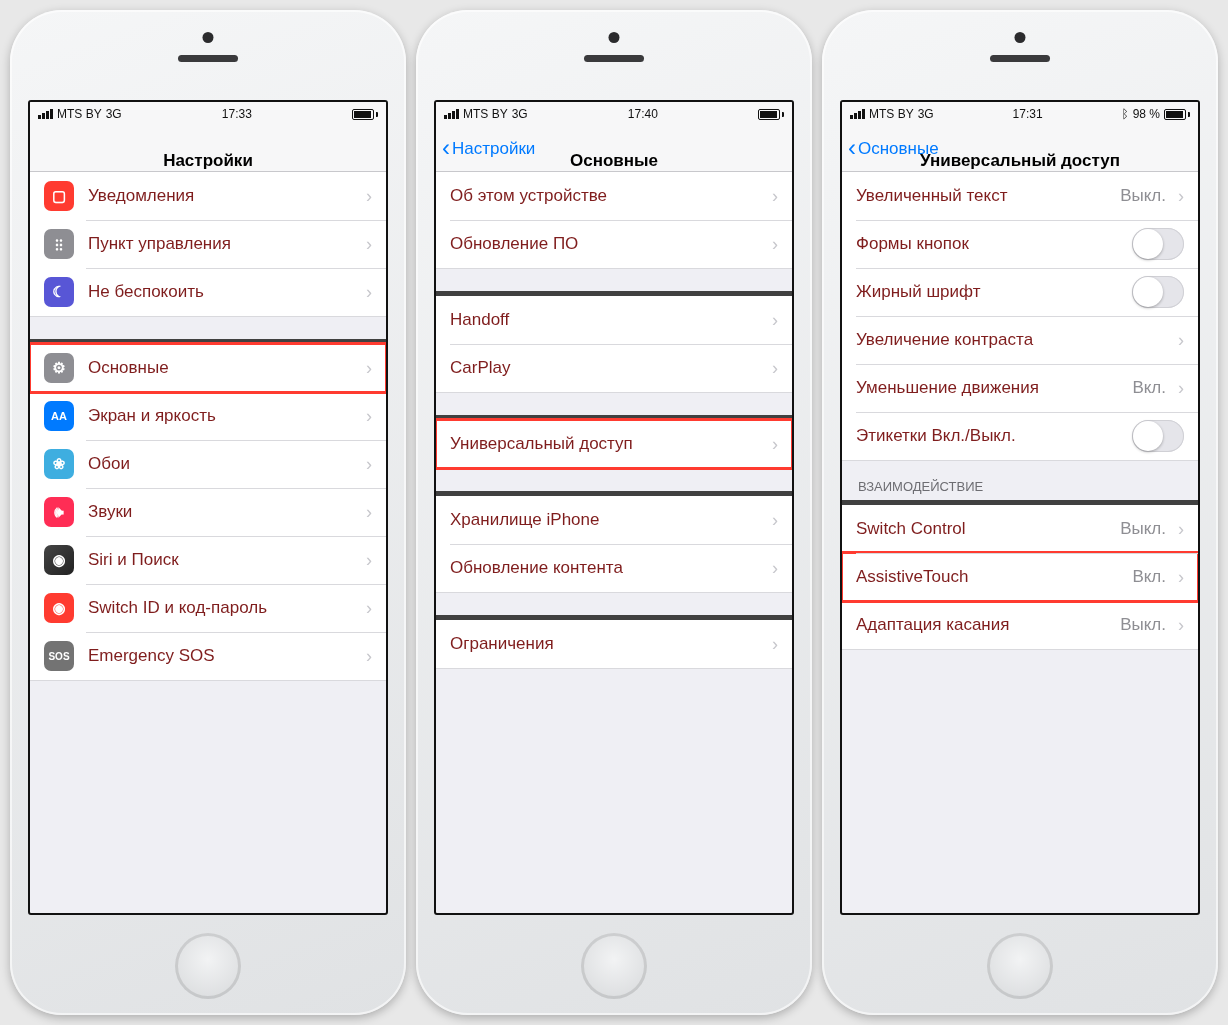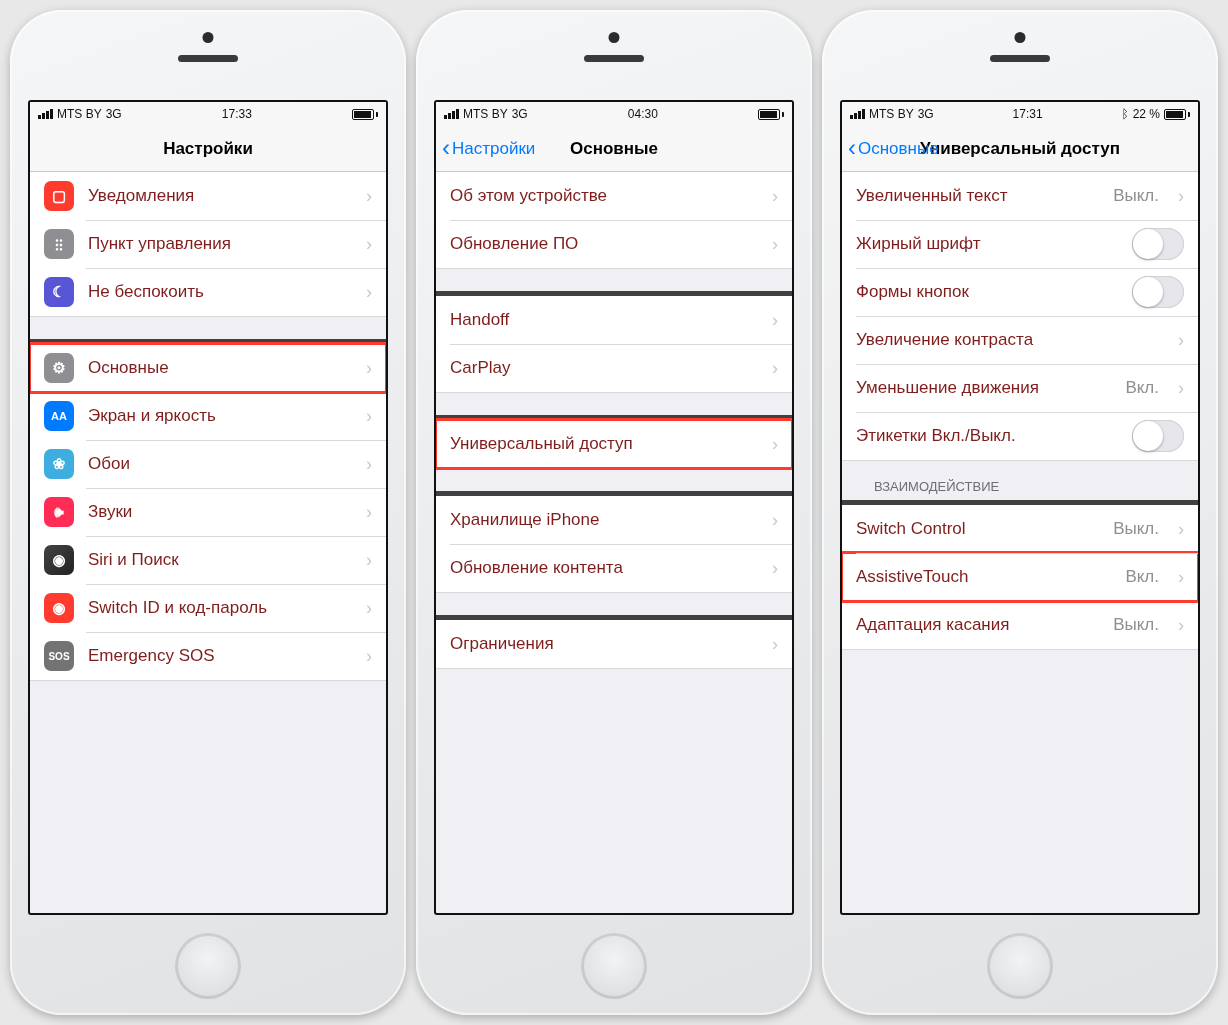--- a/index.html
+++ b/index.html
@@ -52,58 +52,58 @@
     display: flex; align-items: center; justify-content: space-between;
     padding: 0 8px;
     color:#111;
     text-align:center;
   }
   .status .left, .status .right { display:flex; align-items:center; gap:4px; }
   .navbar {
     height: 46px;
     background:#f7f7f8;
     border-bottom:1px solid #c8c8cc;
-    display:flex; align-items:center; justify-content:center;
+    display:flex; align-items:flex-end; justify-content:center;
     position: relative;
     font-size: 17px;
   }
   .navbar .title { font-weight:600; }
   .navbar .back {
     position:absolute; left:6px; top:0; bottom:0;
     display:flex; align-items:center; gap:2px;
     color:#007aff; font-size:17px;
     cursor:pointer;
   }
   .navbar .back .chev { font-size:24px; line-height:1; margin-top:-2px;}
   .list { flex:1; overflow:hidden; }
   .group { margin-top: 22px; background:#fff; border-top:5px solid #404040; border-bottom:1px solid #d9d9dd;}
   .group.first { margin-top:0; border-top:none;}
   .group-header {
-    font-size:13px; color:#6d6d72; padding: 18px 16px 6px 32px; text-transform:none;
+    font-size:13px; color:#6d6d72; padding: 18px 16px 6px 16px; text-transform:none;
   }
   .row {
     display:flex; align-items:center;
     min-height:48px;
     padding: 0 14px;
     background:#fff;
     position:relative;
     cursor:pointer;
   }
   .row + .row::before {
     content:""; position:absolute; top:0; left:14px; right:0; height:1px; background:#d9d9dd;
   }
   .row.with-icon + .row.with-icon::before { left: 56px; }
   .row .icon {
     width:30px; height:30px; border-radius:7px; margin-right:14px;
     display:flex; align-items:center; justify-content:center;
     color:#fff; font-size:15px; font-weight:600;
     flex-shrink:0;
   }
   .row .label { flex:1; font-size:17px; color:#7f1d1d; }
-  .row .value { font-size:17px; color:#8e8e93; margin-right:19px;}
+  .row .value { font-size:17px; color:#8e8e93; margin-right:12px;}
   .row .chevron { color:#c7c7cc; font-size:18px; }
   .row .toggle {
     width:52px; height:32px; border-radius:16px; background:#e5e5ea;
     position:relative; box-shadow: inset 0 0 0 1px #d0d0d5;
   }
   .row .toggle .knob {
     position:absolute; top:1px; left:1px; width:30px; height:30px; background:#fff;
     border-radius:50%; box-shadow:0 1px 3px rgba(0,0,0,.3);
   }
   .row.hl {
@@ -239,21 +239,21 @@
       <div class="left">
         <span class="signal-bars">
             <span></span>
             <span></span>
             <span></span>
             <span></span>
           </span>
         <span>MTS BY</span>
         <span>3G</span>
       </div>
-      <span>04:30</span>
+      <span>17:40</span>
       <div class="right">
         <span class="battery">
             <span class="body">
               <span class="fill"></span>
             </span>
             <span class="cap"></span>
           </span>
       </div>
     </div>
     <div class="navbar">
@@ -322,21 +322,21 @@
             <span></span>
             <span></span>
             <span></span>
           </span>
         <span>MTS BY</span>
         <span>3G</span>
       </div>
       <span>17:31</span>
       <div class="right">
         <span>ᛒ</span>
-        <span>22 %</span>
+        <span>98 %</span>
         <span class="battery">
             <span class="body">
               <span class="fill"></span>
             </span>
             <span class="cap"></span>
           </span>
       </div>
     </div>
     <div class="navbar">
       <div class="back">
@@ -346,27 +346,27 @@
       <span class="title">Универсальный доступ</span>
     </div>
     <div class="list">
       <div class="group first">
         <div class="row">
             <span class="label">Увеличенный текст</span>
             <span class="value">Выкл.</span>
             <span class="chevron">›</span>
           </div>
         <div class="row">
-            <span class="label">Жирный шрифт</span>
+            <span class="label">Формы кнопок</span>
             <span class="toggle">
               <span class="knob"></span>
             </span>
           </div>
         <div class="row">
-            <span class="label">Формы кнопок</span>
+            <span class="label">Жирный шрифт</span>
             <span class="toggle">
               <span class="knob"></span>
             </span>
           </div>
         <div class="row">
             <span class="label">Увеличение контраста</span>
             <span class="chevron">›</span>
           </div>
         <div class="row">
             <span class="label">Уменьшение движения</span>

